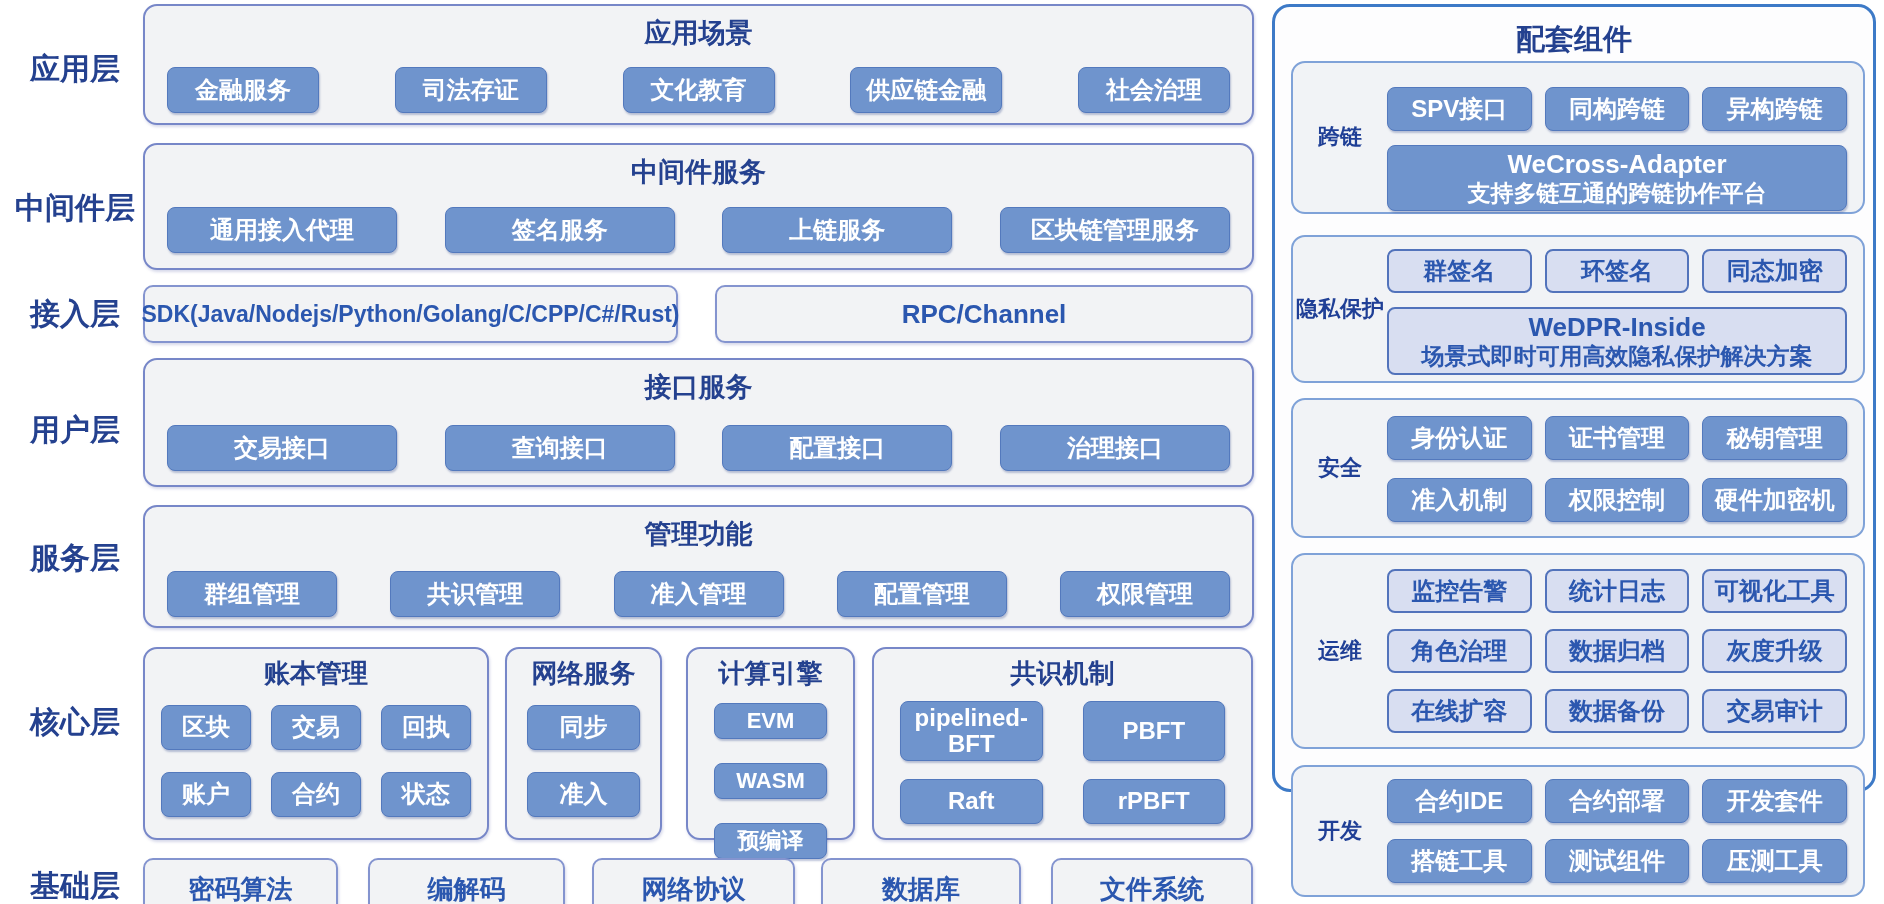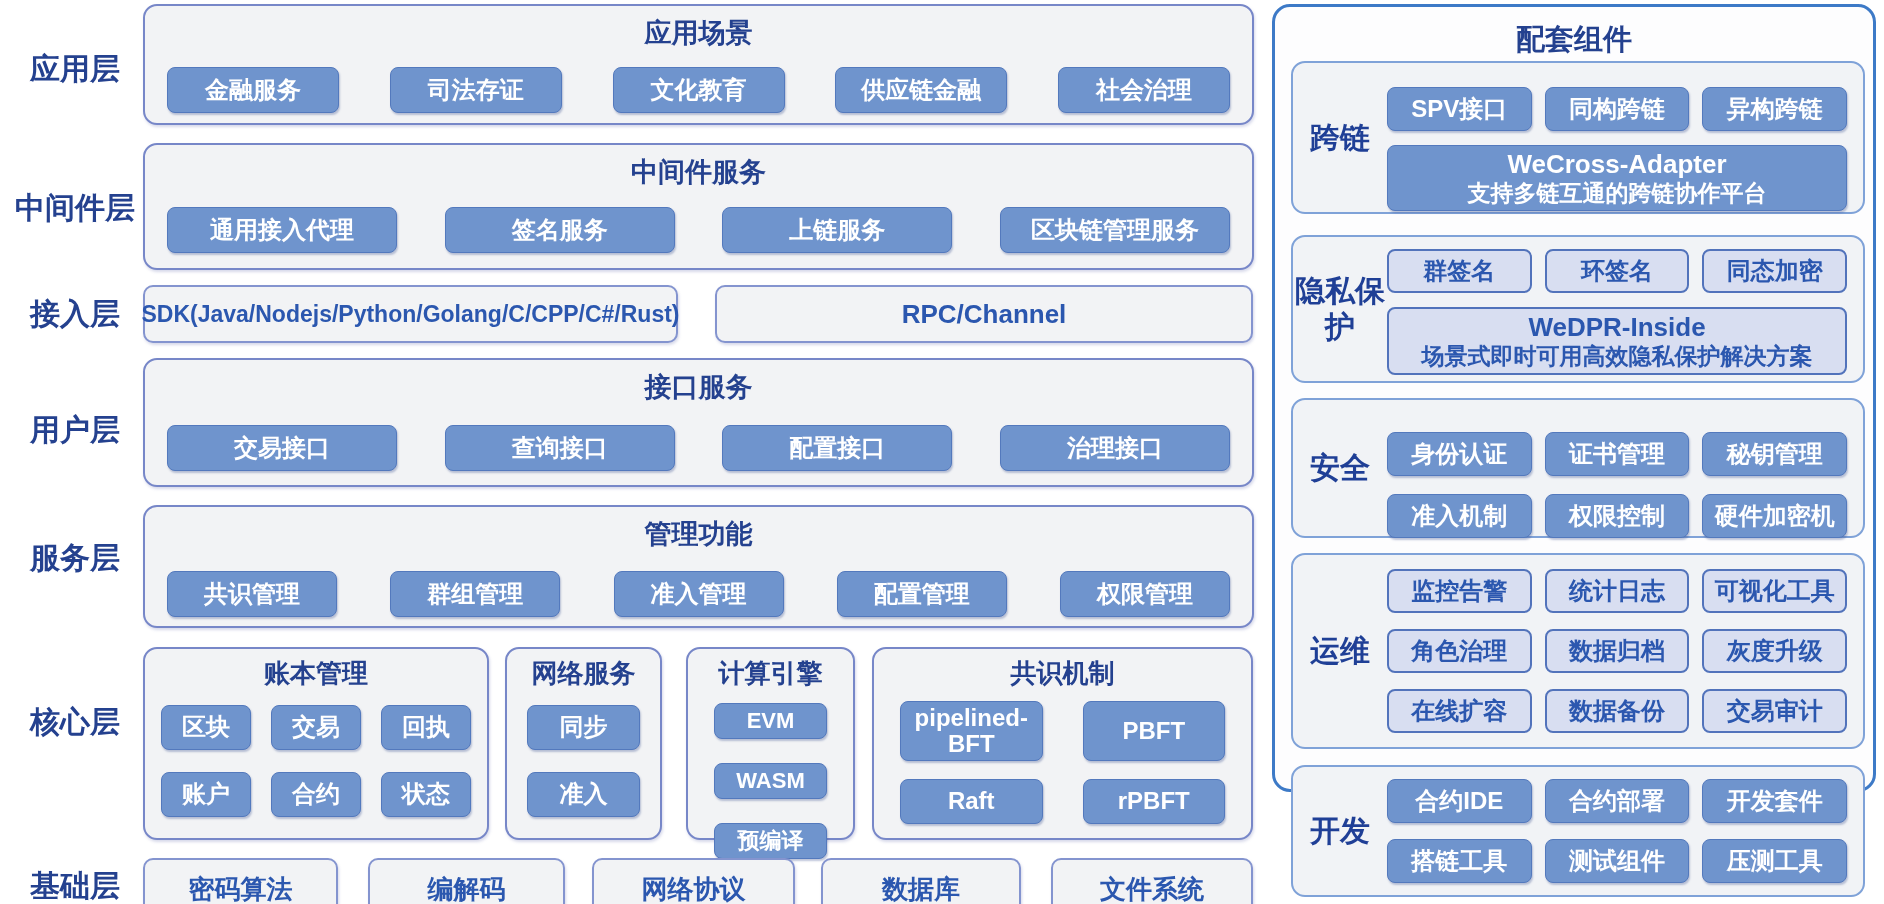--- a/index.html
+++ b/index.html
@@ -12,21 +12,21 @@
     color:#24418f;font-size:30px;line-height:36px;}
   
   .panel{position:absolute;left:143px;width:1111px;background:#f2f3f5;
     border:2px solid #7787c8;border-radius:14px;box-sizing:border-box;
     box-shadow:1px 2px 3px rgba(110,120,180,.28);}
   .panel-title{text-align:center;color:#24418f;font-size:27px;margin-top:9px;}
   .chips{display:flex;justify-content:space-between;padding:0 22px;}
   .chip{background:#6f94cd;border:1px solid #5379bd;border-radius:8px;color:#ffffff;
     font-size:24px;display:flex;align-items:center;justify-content:center;height:46px;
     box-sizing:border-box;text-align:center;box-shadow:1px 2px 2px rgba(70,90,150,.35);line-height:1.1;}
-  .w172{width:172px}.w230{width:230px}.w170{width:170px}
+  .w172{width:152px}.w230{width:230px}.w170{width:170px}
   .r1{top:4px;height:121px}.r1 .chips{margin-top:16px}
   .r2{top:143px;height:127px}.r2 .chips{margin-top:17px}
   .r4{top:358px;height:129px}.r4 .chips{margin-top:20px}
   .r5{top:505px;height:123px}.r5 .chips{margin-top:19px}
   
   .lightbox{position:absolute;background:#f2f3f5;border:2px solid #8494cf;border-radius:10px;
     color:#2b57af;display:flex;align-items:center;justify-content:center;box-sizing:border-box;
     box-shadow:1px 2px 3px rgba(110,120,180,.28);text-align:center;}
   #sdk-box{left:143px;top:285px;width:535px;height:58px;font-size:23px;}
   #rpc-box{left:715px;top:285px;width:538px;height:58px;font-size:26px;}
@@ -48,36 +48,36 @@
   .chip.small{height:45px;width:auto}
   .chip.tiny{height:36px;width:auto;font-size:22px}
   .chip.cons{height:100%;width:auto;padding:0 6px}
   
   .rpanel{position:absolute;left:1272px;top:4px;width:604px;height:788px;
     border:3px solid #3d7ac7;border-radius:18px;background:#fdfdfe;box-sizing:border-box;}
   .rp-title{text-align:center;color:#24418f;font-size:29px;margin-top:13px;}
   .rsec{position:absolute;left:16px;width:574px;background:#f1f3f6;
     border:2px solid #7fa2d8;border-radius:14px;box-sizing:border-box;display:flex;}
   .rsec-label{width:94px;display:flex;align-items:center;justify-content:center;
-    color:#1f3f96;font-size:30px;text-align:center;line-height:1.2;}
+    color:#1f3f96;font-size:22px;text-align:center;line-height:1.2;}
   .rsec-items{flex:1;display:flex;flex-direction:column;padding-right:16px;}
   .rrow{display:flex;gap:13px;}
   .rbtn{flex:1;height:44px;background:#6f94cd;border:1px solid #5379bd;border-radius:8px;
     color:#ffffff;font-size:24px;display:flex;align-items:center;justify-content:center;
     box-sizing:border-box;box-shadow:1px 2px 2px rgba(70,90,150,.35);text-align:center;}
   .rbtn.light{background:#d8def1;border:2px solid #5273bb;color:#2b57af;box-shadow:none;}
   .rwide{height:64px;display:flex;flex-direction:column;align-items:center;justify-content:center;
     background:#6f94cd;border:1px solid #5379bd;border-radius:8px;color:#fff;
     box-shadow:1px 2px 2px rgba(70,90,150,.35);}
   .rwide.light{background:#d8def1;border:2px solid #5273bb;color:#2b57af;box-shadow:none;}
   .rwide .l1{font-size:26px;line-height:30px;}
   .rwide .l2{font-size:23px;line-height:28px;}
   .s0{top:54px;height:153px}.s0 .rsec-items{padding-top:24px;gap:14px}
   .s1{top:228px;height:148px}.s1 .rsec-items{padding-top:12px;gap:14px}
-  .s2{top:391px;height:140px}.s2 .rsec-items{padding-top:32px;gap:18px}
+  .s2{top:391px;height:140px}.s2 .rsec-items{padding-top:16px;gap:18px}
   .s3{top:546px;height:196px}.s3 .rsec-items{padding-top:14px;gap:16px}
   .s4{top:758px;height:132px}.s4 .rsec-items{padding-top:12px;gap:16px}
 </style>
 </head>
 <body>
 
 <div class="layer-label" style="top:51px">应用层</div>
 <div class="layer-label" style="top:190px">中间件层</div>
 <div class="layer-label" style="top:296px">接入层</div>
 <div class="layer-label" style="top:412px">用户层</div>
@@ -115,22 +115,22 @@
     <div class="chip w230">交易接口</div>
     <div class="chip w230">查询接口</div>
     <div class="chip w230">配置接口</div>
     <div class="chip w230">治理接口</div>
   </div>
 </div>
 
 <div class="panel r5">
   <div class="panel-title">管理功能</div>
   <div class="chips">
+    <div class="chip w170">群组管理</div>
     <div class="chip w170">共识管理</div>
-    <div class="chip w170">群组管理</div>
     <div class="chip w170">准入管理</div>
     <div class="chip w170">配置管理</div>
     <div class="chip w170">权限管理</div>
   </div>
 </div>
 
 <div class="core-group" id="ledger-group">
   <div class="core-title">账本管理</div>
   <div class="grid3">
     <div class="chip small">区块</div>

